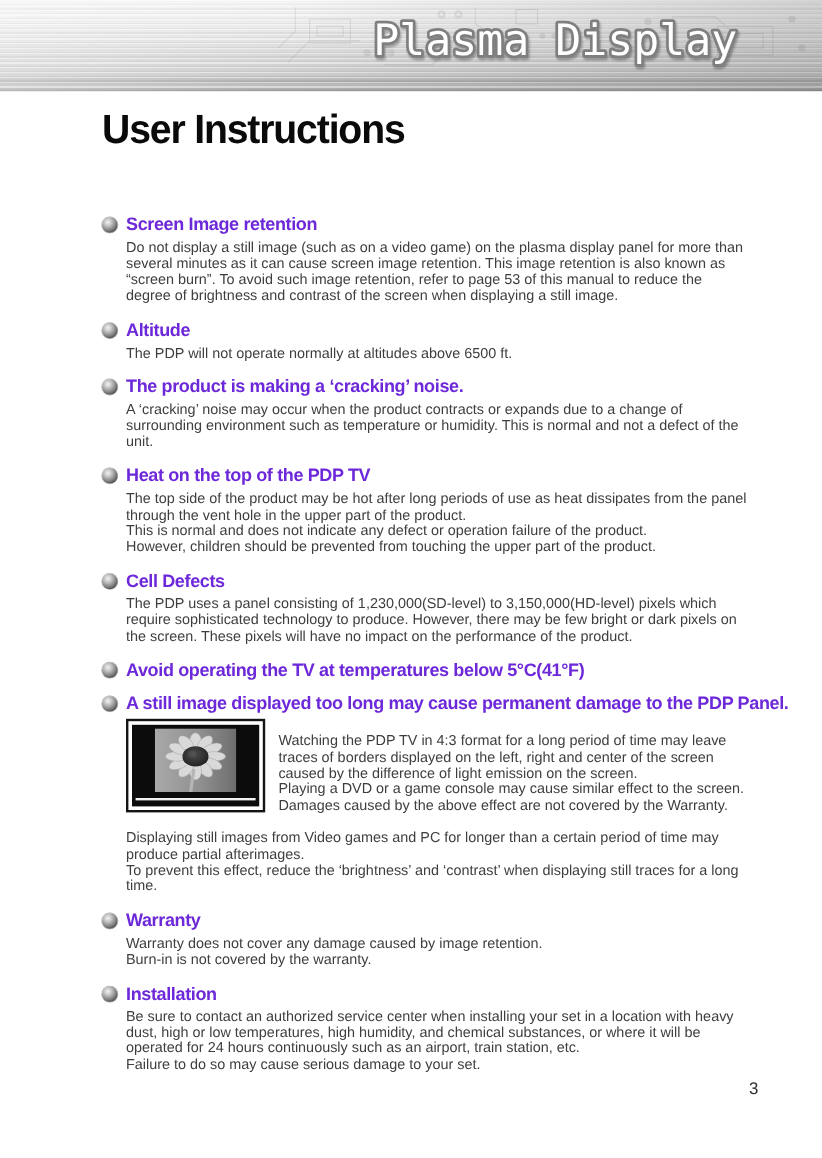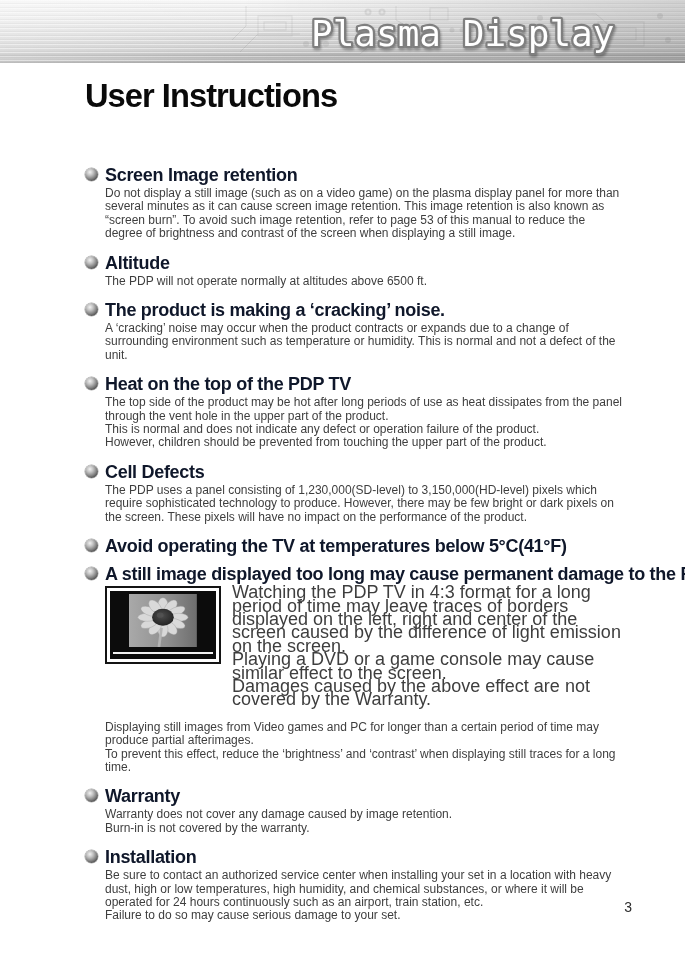--- a/index.html
+++ b/index.html
@@ -3,21 +3,21 @@
 <meta charset="utf-8">
 <style>
   html,body { margin:0; padding:0; background:#ffffff; }
   .page {
     position:relative; width:685px; height:965px; background:#ffffff;
     font-family:"Liberation Sans", sans-serif; overflow:hidden;
   }
 
   
   .banner {
-    position:relative; height:63px;
+    position:relative; height:76px;
     background:linear-gradient(180deg,#f5f5f5 0%,#ebebeb 28%,#dcdcdc 55%,#cccccc 82%,#b3b3b3 90%,#c2c2c2 94%,#9d9d9d 100%);
   }
   .banner .streaks {
     position:absolute; inset:0;
     background:repeating-linear-gradient(180deg, rgba(255,255,255,.45) 0 1px, rgba(255,255,255,0) 1px 3px, rgba(0,0,0,.045) 3px 4px);
   }
   .banner .shade {
     position:absolute; inset:0;
     background:linear-gradient(90deg, rgba(255,255,255,.30) 0%, rgba(255,255,255,0) 35%, rgba(0,0,0,.08) 70%, rgba(0,0,0,.15) 100%);
   }
@@ -41,42 +41,42 @@
 
   .sec { margin-bottom:14px; }
   .sec.tight { margin-bottom:12px; }
   .sec-head { display:flex; align-items:flex-start; margin-bottom:4px; }
   .bullet {
     flex:none; width:13px; height:13px; margin:1px 7px 0 0; border-radius:50%;
     background:radial-gradient(circle at 38% 32%, #f2f2f2 0%, #c4c4c4 26%, #858585 55%, #3c3c3c 84%, #161616 100%);
     box-shadow:0 0 0 .5px rgba(0,0,0,.35);
   }
   .sec-title {
-    margin:0; font-size:18px; line-height:16px; font-weight:bold;
-    color:#0f172a; letter-spacing:-.3px; white-space:nowrap;
+    margin:0; font-size:15px; line-height:16px; font-weight:bold;
+    color:#6d28d9; letter-spacing:-.3px; white-space:nowrap;
   }
   .sec-body {
     margin-left:20px; max-width:517px;
     font-size:12px; line-height:13.4px; color:#3e3e3e;
   }
   .sec-body p { margin:0; }
 
   
   .media-row { display:flex; margin-left:20px; }
   .tv-frame {
     flex:none; width:116px; height:78px; box-sizing:border-box;
     border:2px solid #141414; background:#ffffff; padding:3px;
   }
   .tv-screen { position:relative; width:100%; height:100%; background:#0c0c0c; }
   .tv-pic { position:absolute; left:18%; top:4%; width:64%; height:78%; }
   .tv-pic svg { display:block; width:100%; height:100%; }
   .tv-line { position:absolute; left:3%; right:3%; bottom:7%; height:2px; background:#f2f2f2; }
   .media-text {
     margin-left:11px; max-width:406px;
-    font-size:18px; line-height:13.4px; color:#3e3e3e;
+    font-size:12px; line-height:13.4px; color:#3e3e3e;margin-top:12px;
   }
   .media-text p { margin:0; }
 
   .page-num { position:absolute; top:899px; right:53px; font-size:14px; color:#2d2d2d; }
 </style>
 </head>
 <body>
 
 <div class="page">
 

